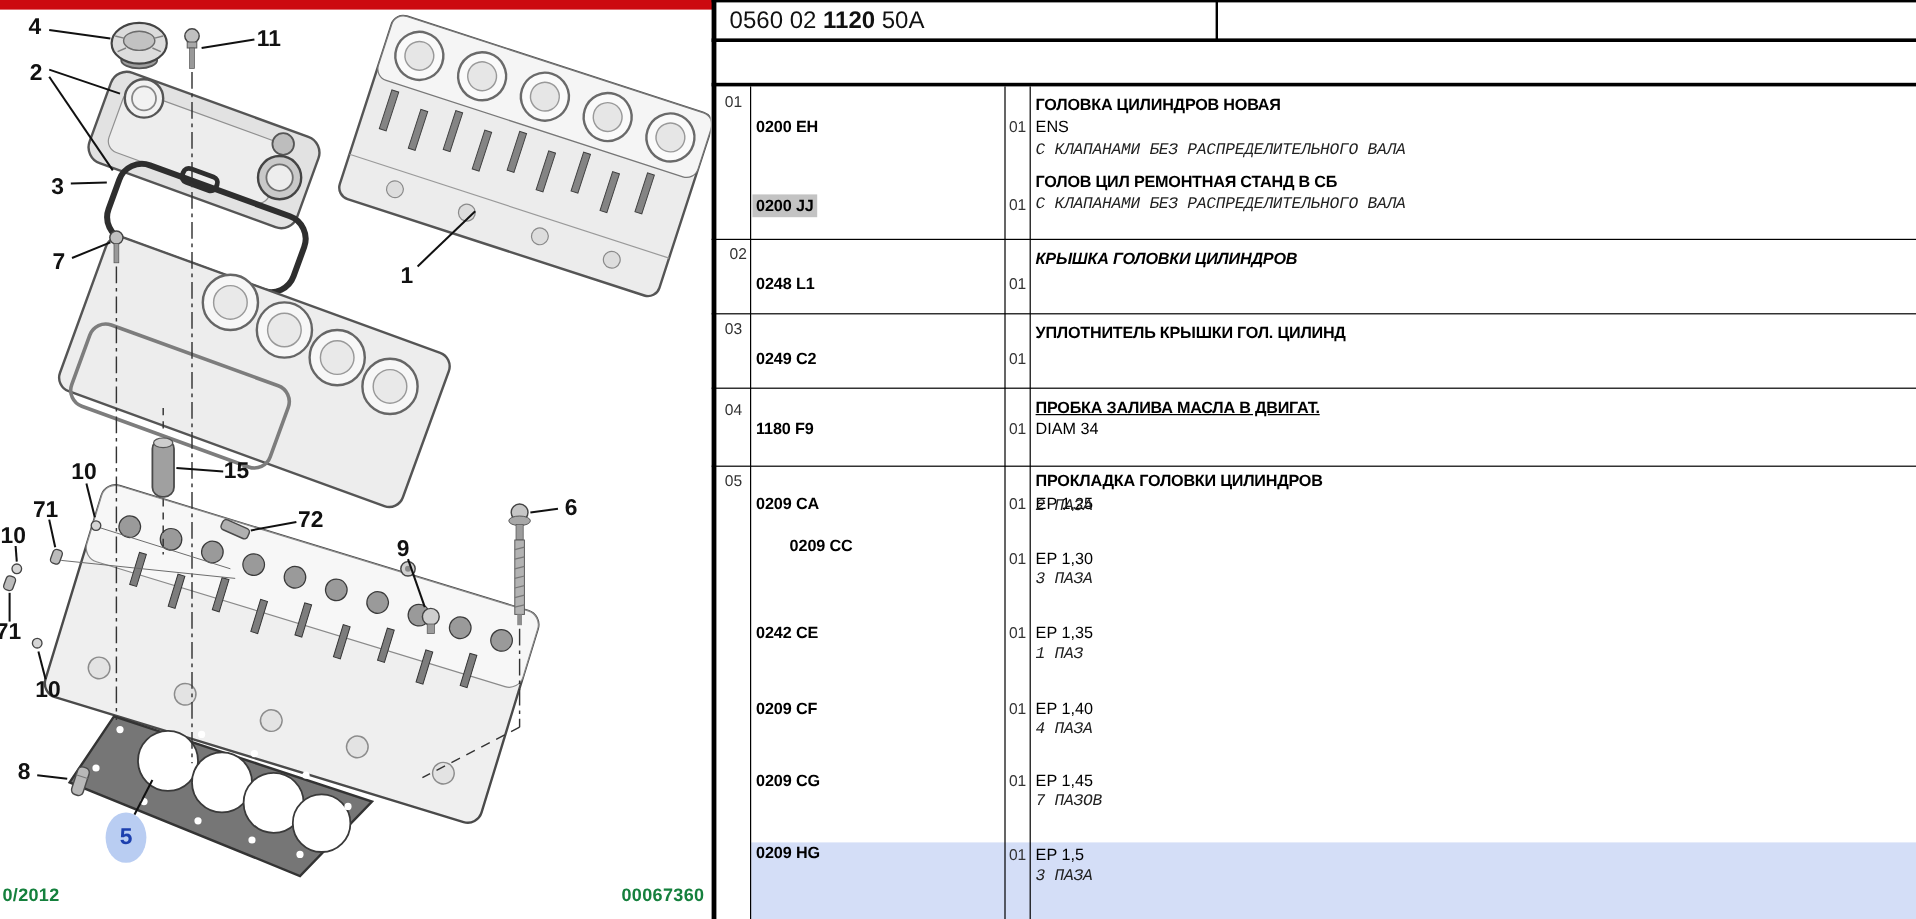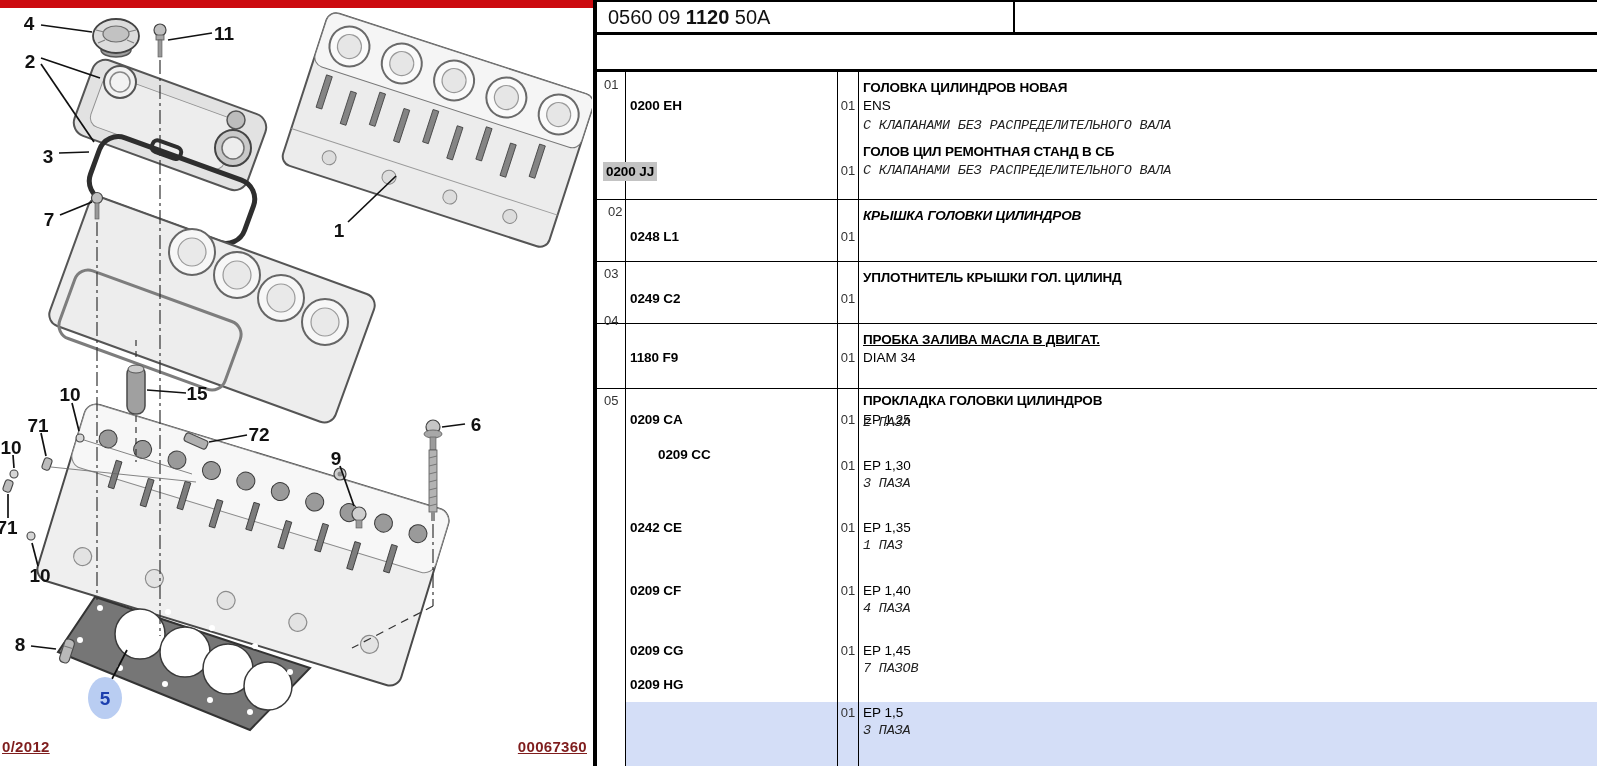--- a/index.html
+++ b/index.html
@@ -1,21 +1,21 @@
 <!DOCTYPE html>
 <html><head>
 <meta charset="utf-8">
 <style>
   html,body{margin:0;padding:0;background:#fff;}
   #stage{position:relative;width:1597px;height:766px;background:#fff;overflow:hidden;
          font-family:"Liberation Sans","DejaVu Sans",sans-serif;}
   
   #diagram-panel{position:absolute;left:0;top:0;width:592px;height:766px;background:#fff;}
   #red-topbar{position:absolute;left:0;top:0;width:595px;height:8px;}
-  .footer-text{position:absolute;top:738px;font-size:15px;font-weight:bold;color:#7f1d1d;letter-spacing:.3px;text-decoration:underline;}
+  .footer-text{position:absolute;top:738px;font-size:15px;font-weight:bold;color:#15803d;letter-spacing:.3px;}
   #footer-date{left:2px;}
   #footer-code{left:455px;width:132px;text-align:right;}
   
   .vline,.hline{position:absolute;background:#000;}
   #tbl-header-text{position:absolute;left:608px;top:6px;font-size:20px;color:#111;white-space:nowrap;}
   #tbl-header-text b{font-weight:bold;}
   .t-cell{position:absolute;white-space:nowrap;font-size:13.5px;color:#000;line-height:17px;}
   .t-idx{font-size:13px;color:#333;}
   .t-qty{font-size:13px;color:#333;width:22px;text-align:center;}
   .t-title{font-weight:bold;letter-spacing:-.2px;}
@@ -303,43 +303,43 @@
     <div class="hline" style="left:593px;top:69px;width:1004px;height:3px;"></div>
     <div class="vline" style="left:625px;top:72px;width:1px;height:694px;"></div>
     <div class="vline" style="left:837px;top:72px;width:1px;height:694px;"></div>
     <div class="vline" style="left:858px;top:72px;width:1px;height:694px;"></div>
     <div class="hline" style="left:593px;top:199px;width:1004px;height:1px;"></div>
     <div class="hline" style="left:593px;top:261px;width:1004px;height:1px;"></div>
     <div class="hline" style="left:593px;top:323px;width:1004px;height:1px;"></div>
     <div class="hline" style="left:593px;top:388px;width:1004px;height:1px;"></div>
 
     <div id="tbl-header-text">
-      <span>0560 09 </span><b>1120</b><span> 50A</span>
+      <span>0560 02 </span><b>1120</b><span> 50A</span>
     </div>
 
     <div id="table-body">
         <div class="t-cell t-idx" style="left: 604px; top: 76px;">01</div>
         <div class="t-cell t-title" style="left: 863px; top: 79px;">ГОЛОВКА ЦИЛИНДРОВ НОВАЯ</div>
         <div class="t-cell t-part" style="left: 630px; top: 97px;">0200 EH</div>
         <div class="t-cell t-qty" style="left: 837px; top: 97px;">01</div>
         <div class="t-cell " style="left: 863px; top: 97px;">ENS</div>
         <div class="t-cell t-note" style="left: 863px; top: 117px;">С КЛАПАНАМИ БЕЗ РАСПРЕДЕЛИТЕЛЬНОГО ВАЛА</div>
         <div class="t-cell t-title" style="left: 863px; top: 143px;">ГОЛОВ ЦИЛ РЕМОНТНАЯ СТАНД В СБ</div>
-        <div class="t-cell t-part selected" style="left: 606px; top: 162px;">0200 JJ</div>
+        <div class="t-cell t-part selected" style="left: 630px; top: 162px;">0200 JJ</div>
         <div class="t-cell t-qty" style="left: 837px; top: 162px;">01</div>
         <div class="t-cell t-note" style="left: 863px; top: 162px;">С КЛАПАНАМИ БЕЗ РАСПРЕДЕЛИТЕЛЬНОГО ВАЛА</div>
         <div class="t-cell t-idx" style="left: 608px; top: 203px;">02</div>
         <div class="t-cell t-title" style="left: 863px; top: 207px; font-style: italic;">КРЫШКА ГОЛОВКИ ЦИЛИНДРОВ</div>
         <div class="t-cell t-part" style="left: 630px; top: 228px;">0248 L1</div>
         <div class="t-cell t-qty" style="left: 837px; top: 228px;">01</div>
         <div class="t-cell t-idx" style="left: 604px; top: 265px;">03</div>
         <div class="t-cell t-title" style="left: 863px; top: 269px;">УПЛОТНИТЕЛЬ КРЫШКИ ГОЛ. ЦИЛИНД</div>
         <div class="t-cell t-part" style="left: 630px; top: 290px;">0249 C2</div>
         <div class="t-cell t-qty" style="left: 837px; top: 290px;">01</div>
-        <div class="t-cell t-idx" style="left: 604px; top: 312px;">04</div>
+        <div class="t-cell t-idx" style="left: 604px; top: 333px;">04</div>
         <div class="t-cell t-title" style="left: 863px; top: 331px; text-decoration: underline;">ПРОБКА ЗАЛИВА МАСЛА В ДВИГАТ.</div>
         <div class="t-cell t-part" style="left: 630px; top: 349px;">1180 F9</div>
         <div class="t-cell t-qty" style="left: 837px; top: 349px;">01</div>
         <div class="t-cell " style="left: 863px; top: 349px;">DIAM 34</div>
         <div class="t-cell t-idx" style="left: 604px; top: 392px;">05</div>
         <div class="t-cell t-title" style="left: 863px; top: 392px;">ПРОКЛАДКА ГОЛОВКИ ЦИЛИНДРОВ</div>
         <div class="t-cell t-part" style="left: 630px; top: 411px;">0209 CA</div>
         <div class="t-cell t-qty" style="left: 837px; top: 411px;">01</div>
         <div class="t-cell " style="left: 863px; top: 411px;">EP 1,25</div>
         <div class="t-cell t-note" style="left: 863px; top: 414px;">2 ПАЗА</div>
@@ -352,19 +352,19 @@
         <div class="t-cell " style="left: 863px; top: 519px;">EP 1,35</div>
         <div class="t-cell t-note" style="left: 863px; top: 537px;">1 ПАЗ</div>
         <div class="t-cell t-part" style="left: 630px; top: 582px;">0209 CF</div>
         <div class="t-cell t-qty" style="left: 837px; top: 582px;">01</div>
         <div class="t-cell " style="left: 863px; top: 582px;">EP 1,40</div>
         <div class="t-cell t-note" style="left: 863px; top: 600px;">4 ПАЗА</div>
         <div class="t-cell t-part" style="left: 630px; top: 642px;">0209 CG</div>
         <div class="t-cell t-qty" style="left: 837px; top: 642px;">01</div>
         <div class="t-cell " style="left: 863px; top: 642px;">EP 1,45</div>
         <div class="t-cell t-note" style="left: 863px; top: 660px;">7 ПАЗОВ</div>
-        <div class="t-cell t-part" style="left: 630px; top: 676px; text-align: center;">0209 HG</div>
+        <div class="t-cell t-part" style="left: 630px; top: 702px; text-align: center;">0209 HG</div>
         <div class="t-cell t-qty" style="left: 837px; top: 704px;">01</div>
         <div class="t-cell " style="left: 863px; top: 704px;">EP 1,5</div>
         <div class="t-cell t-note" style="left: 863px; top: 722px;">3 ПАЗА</div>
       </div>
   </div>
 </div>
 
 </body></html>

